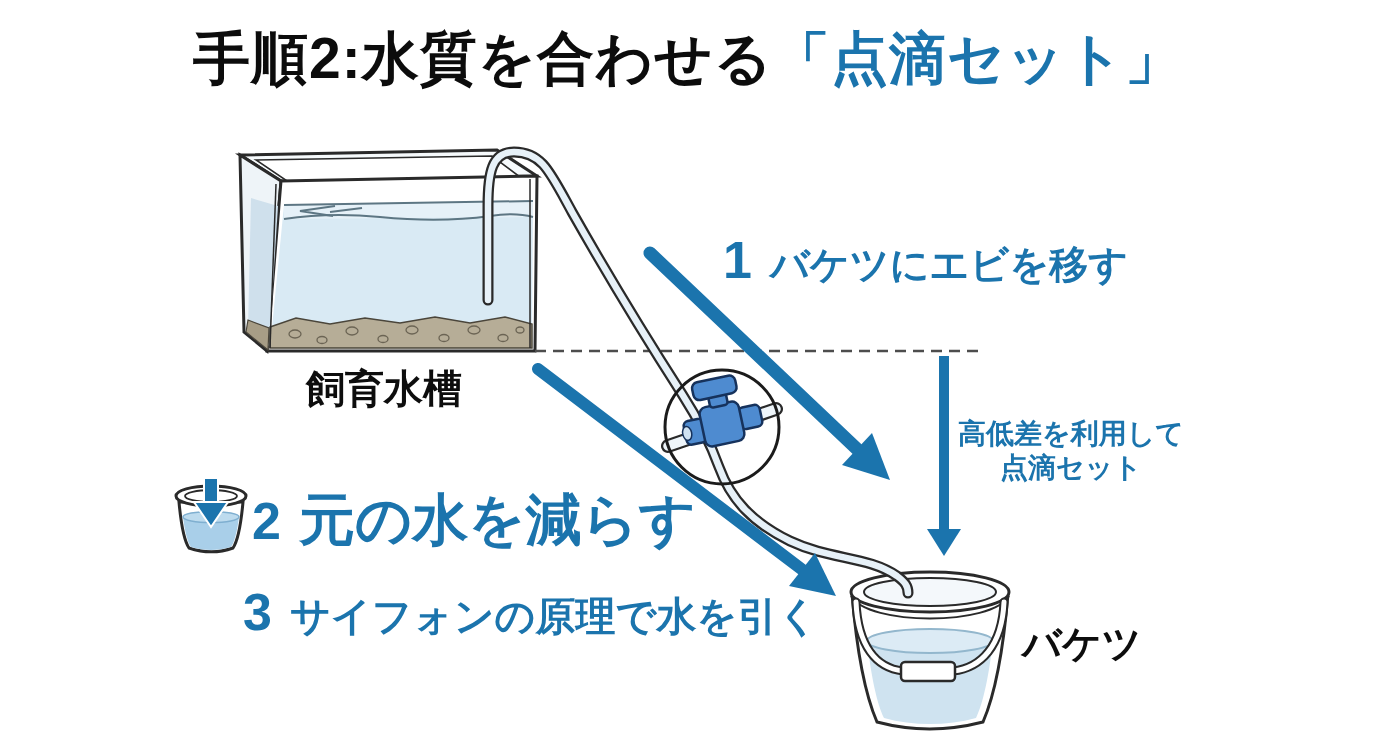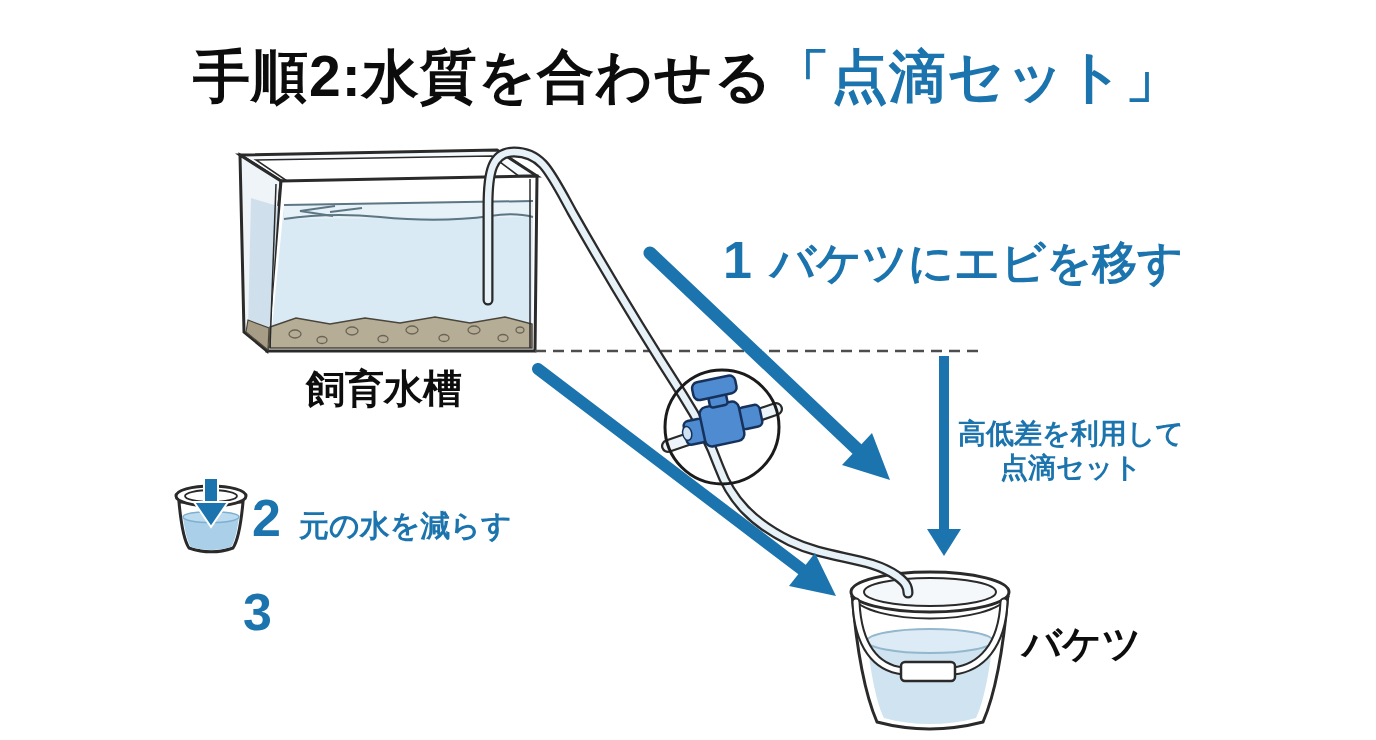--- a/index.html
+++ b/index.html
@@ -2,34 +2,34 @@
 <html><head>
 <meta charset="utf-8">
 <style>
   html,body{margin:0;padding:0;background:#ffffff;}
   .canvas{
     position:relative;width:1376px;height:740px;overflow:hidden;background:#ffffff;
     font-family:"Liberation Sans","DejaVu Sans",sans-serif;
   }
   .diagram-svg{position:absolute;left:0;top:0;}
   .title{
-    position:absolute;top:39px;left:0;width:100%;text-align:center;
+    position:absolute;top:21px;left:0;width:100%;text-align:center;
     font-size:57px;font-weight:900;letter-spacing:1px;white-space:nowrap;
   }
   .title .t-black{color:#0c0c0c;}
   .title .t-accent{color:#1b74ad;}
   .label-black{
     position:absolute;color:#0d0d0d;font-size:39px;font-weight:800;white-space:nowrap;text-align:right;
   }
   .step{
     position:absolute;display:flex;align-items:baseline;gap:18px;
     color:#1b74ad;white-space:nowrap;
   }
   .step .num{font-size:52px;font-weight:800;line-height:1;}
-  .step .txt{font-size:45px;font-weight:800;line-height:1;}
+  .step .txt{font-size:39px;font-weight:800;line-height:1;}
   .note{
     position:absolute;color:#1b74ad;font-size:28px;font-weight:800;line-height:34px;white-space:nowrap;
   }
 </style>
 </head>
 <body>
 
 <div class="canvas">
 
   <svg class="diagram-svg" width="1376" height="740" viewBox="0 0 1376 740">
@@ -151,22 +151,23 @@
     <span class="txt">バケツにエビを移す</span>
   </div>
 
   <div class="note" style="left:958px;top:417px;text-align:center;">
     <div>高低差を利用して</div>
     <div>点滴セット</div>
   </div>
 
   <div class="step" style="left:252px;top:492px;">
     <span class="num">2</span>
-    <span class="txt" style="font-size:30px;">元の水を減らす</span>
+    <span class="txt" style="font-size:56px;">元の水を減らす</span>
   </div>
 
   <div class="step" style="left:243px;top:586px;">
     <span class="num">3</span>
+    <span class="txt" style="font-size:40px;">サイフォンの原理で水を引く</span>
   </div>
 
   <div class="label-black" style="left:1022px;top:617px;">バケツ</div>
 
 </div>
 
 </body></html>

